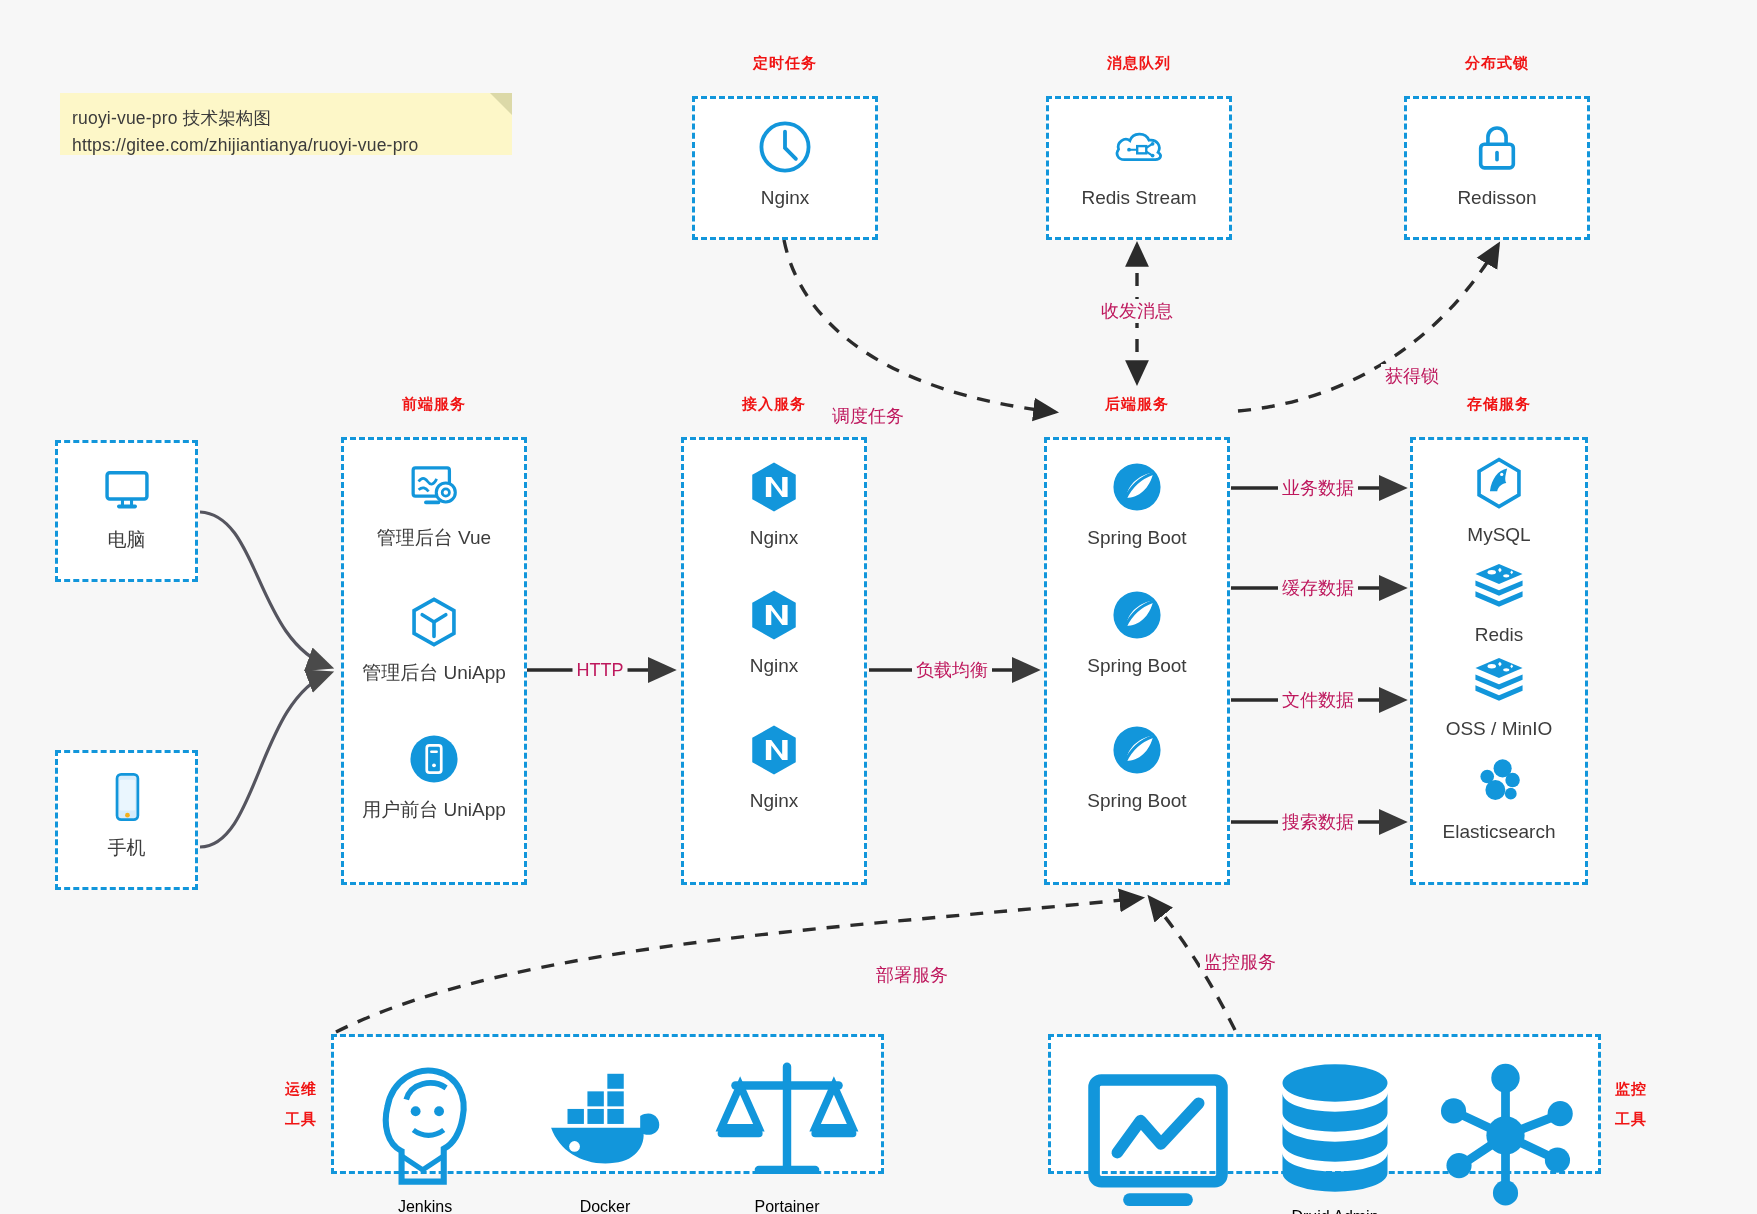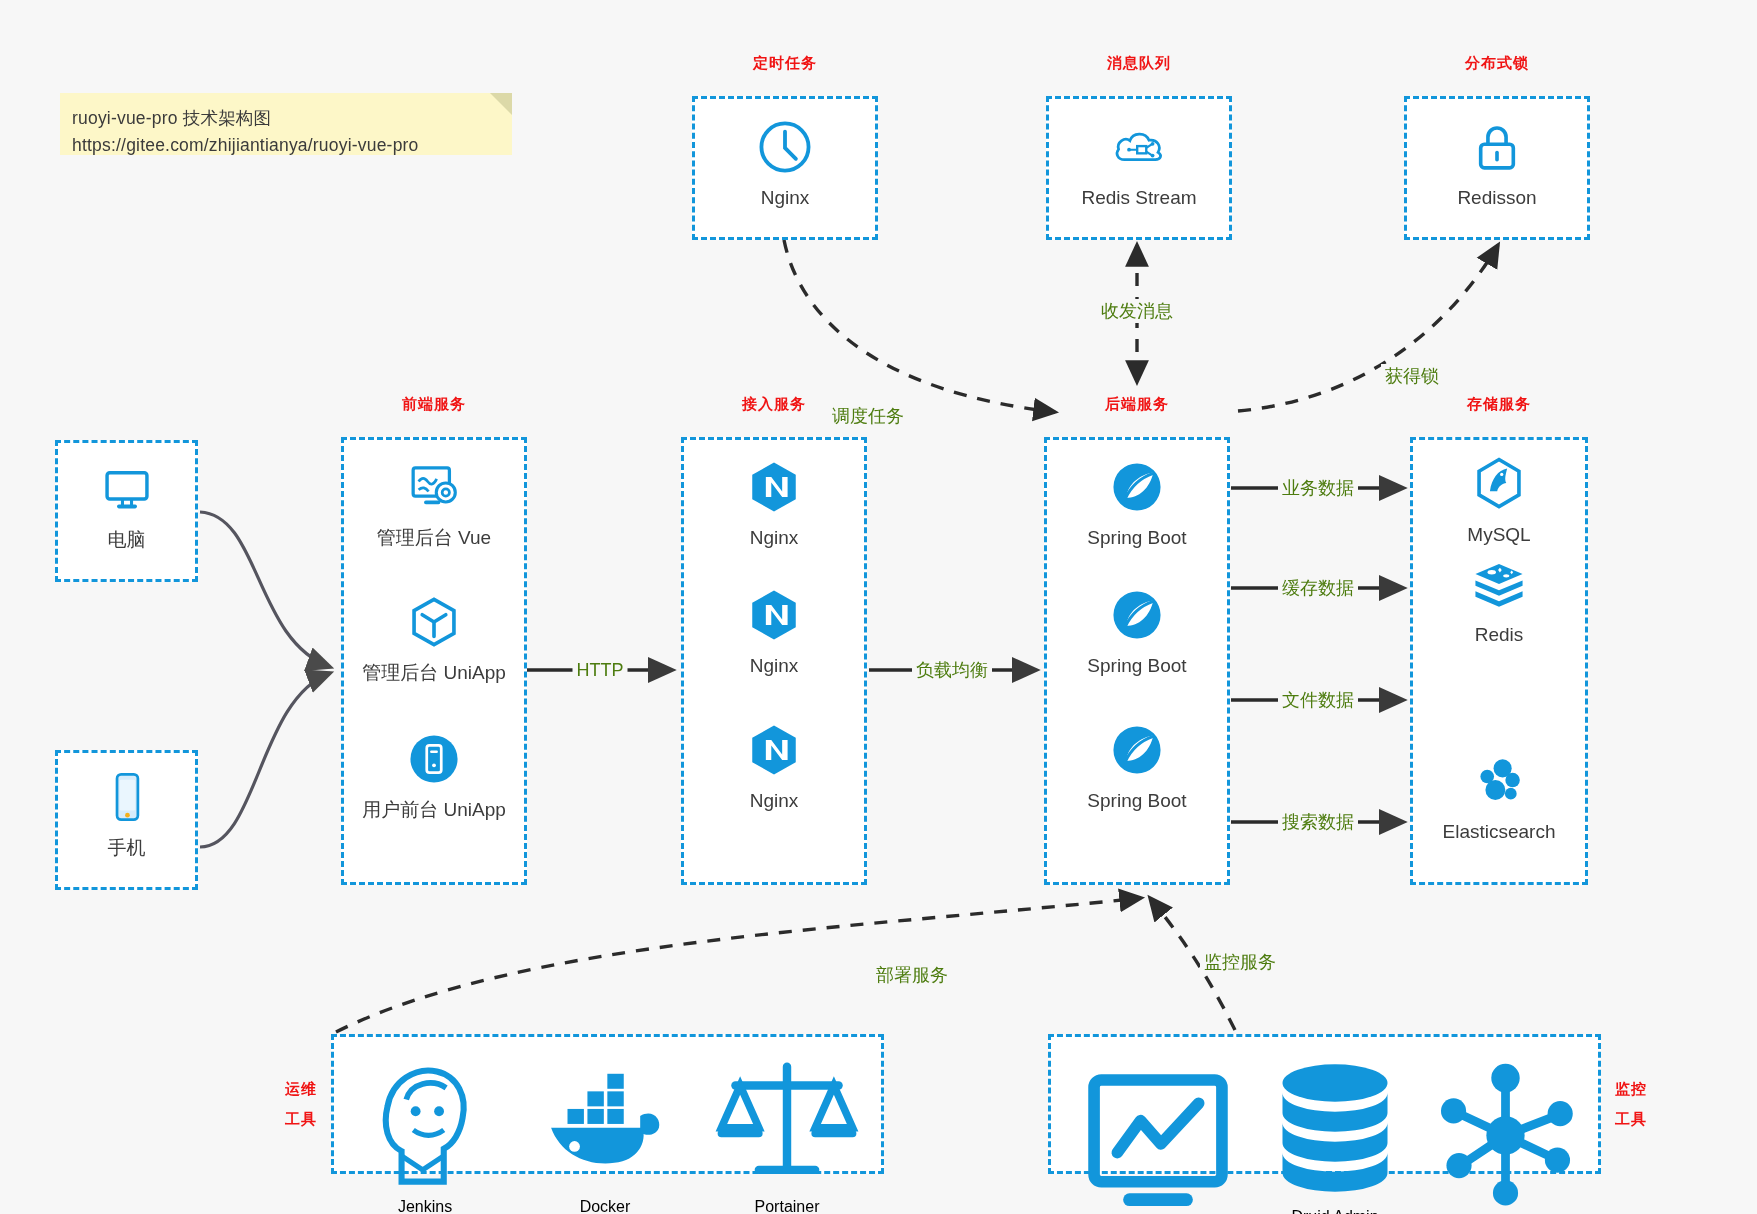--- a/index.html
+++ b/index.html
@@ -51,21 +51,21 @@
   .node .ico{width:58px;height:58px;display:block;}
   .node .cap{
     margin-top:9px;color:#3c3c3c;font-size:19px;line-height:25px;
     text-align:center;white-space:nowrap;
   }
 
   .hnode{position:absolute;display:flex;flex-direction:column;align-items:center;width:150px;}
 
   
   .elabel{
-    position:absolute;background:#f7f7f7;color:#4d7c0f;
+    position:absolute;background:#f7f7f7;color:#be185d;
     font-size:18px;line-height:22px;padding:1px 4px;white-space:nowrap;
     transform:translate(-50%,-50%);
   }
 </style>
 </head>
 <body>
 
 <div class="stage">
 
   <svg class="wires" viewBox="0 0 1757 1214">
@@ -282,20 +282,32 @@
         <path d="M6 28 L32 39 L58 28 L58 34 L32 45 L6 34 Z" fill="#1296db"></path>
         <path d="M6 40 L32 51 L58 40 L58 46 L32 57 L6 46 Z" fill="#1296db"></path>
         <ellipse cx="24" cy="19" rx="4.6" ry="2.4" fill="#fff"></ellipse>
         <ellipse cx="40" cy="23" rx="3.4" ry="1.8" fill="#fff"></ellipse>
         <path d="M33 14 l2 2.6 l-2 2.6 l-2 -2.6 z" fill="#fff"></path>
         <path d="M46 17 l1.6 2.1 l-1.6 2.1 l-1.6 -2.1 z" fill="#fff"></path>
       </svg>
       <div class="cap">Redis</div>
     </div>
 
+    <div class="node" style="top:212px;">
+      <svg class="ico" viewBox="0 0 64 64">
+        <path d="M32 10 L58 21 L32 32 L6 21 Z" fill="#1296db"></path>
+        <path d="M6 28 L32 39 L58 28 L58 34 L32 45 L6 34 Z" fill="#1296db"></path>
+        <path d="M6 40 L32 51 L58 40 L58 46 L32 57 L6 46 Z" fill="#1296db"></path>
+        <ellipse cx="24" cy="19" rx="4.6" ry="2.4" fill="#fff"></ellipse>
+        <ellipse cx="40" cy="23" rx="3.4" ry="1.8" fill="#fff"></ellipse>
+        <path d="M33 14 l2 2.6 l-2 2.6 l-2 -2.6 z" fill="#fff"></path>
+        <path d="M46 17 l1.6 2.1 l-1.6 2.1 l-1.6 -2.1 z" fill="#fff"></path>
+      </svg>
+      <div class="cap">OSS / MinIO</div>
+    </div>
 
     <div class="node" style="top:315px;">
       <svg class="ico" viewBox="0 0 64 64">
         <circle cx="36" cy="18" r="10" fill="#1296db"></circle>
         <circle cx="19" cy="27" r="7.5" fill="#1296db"></circle>
         <circle cx="47" cy="31" r="8" fill="#1296db"></circle>
         <circle cx="28" cy="42" r="11" fill="#1296db"></circle>
         <circle cx="45" cy="46" r="6.5" fill="#1296db"></circle>
       </svg>
       <div class="cap">Elasticsearch</div>

